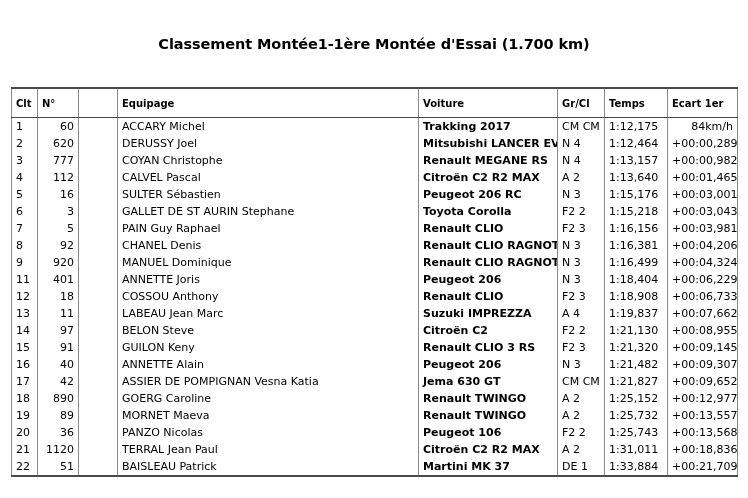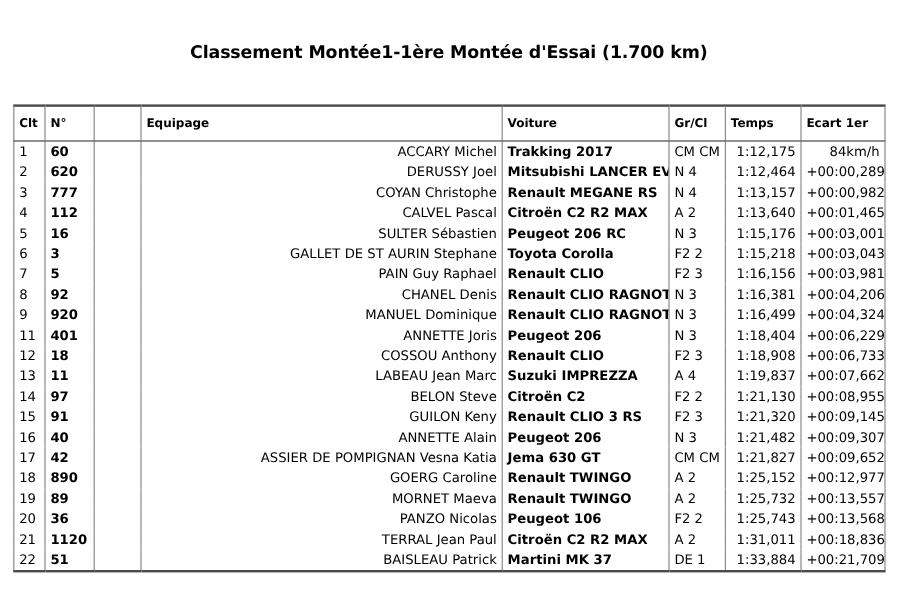--- a/index.html
+++ b/index.html
@@ -78,26 +78,26 @@
   .col-clt    { width: 26px; }
   .col-num    { width: 41px; }
   .col-blank  { width: 39px; }
   .col-equip  { width: 301px; }
   .col-voit   { width: 139px; }
   .col-grcl   { width: 47px; }
   .col-temps  { width: 63px; }
   .col-ecart  { width: 70px; }
 
   td.c-clt  { text-align: left; }
-  td.c-num  { text-align: left; font-weight: bold; }
+  td.c-num  { text-align: right; font-weight: normal; }
   td.c-blank{ }
-  td.c-equip{ text-align: right; }
+  td.c-equip{ text-align: left; }
   td.c-voit { text-align: left; font-weight: bold; }
   td.c-grcl { text-align: left; }
-  td.c-temps{ text-align: right; }
+  td.c-temps{ }
   td.c-ecart{ text-align: right; }
 
   th.h-temps, th.h-ecart { text-align: left; }
 </style>
 </head>
 <body>
 
 <div class="page">
 
   <div class="doc-title">Classement Montée1-1ère Montée d'Essai (1.700 km)</div>

